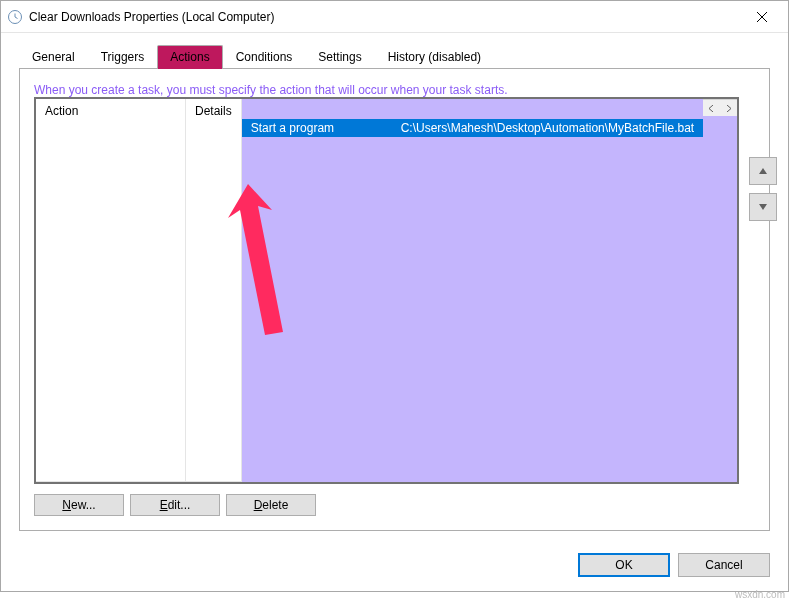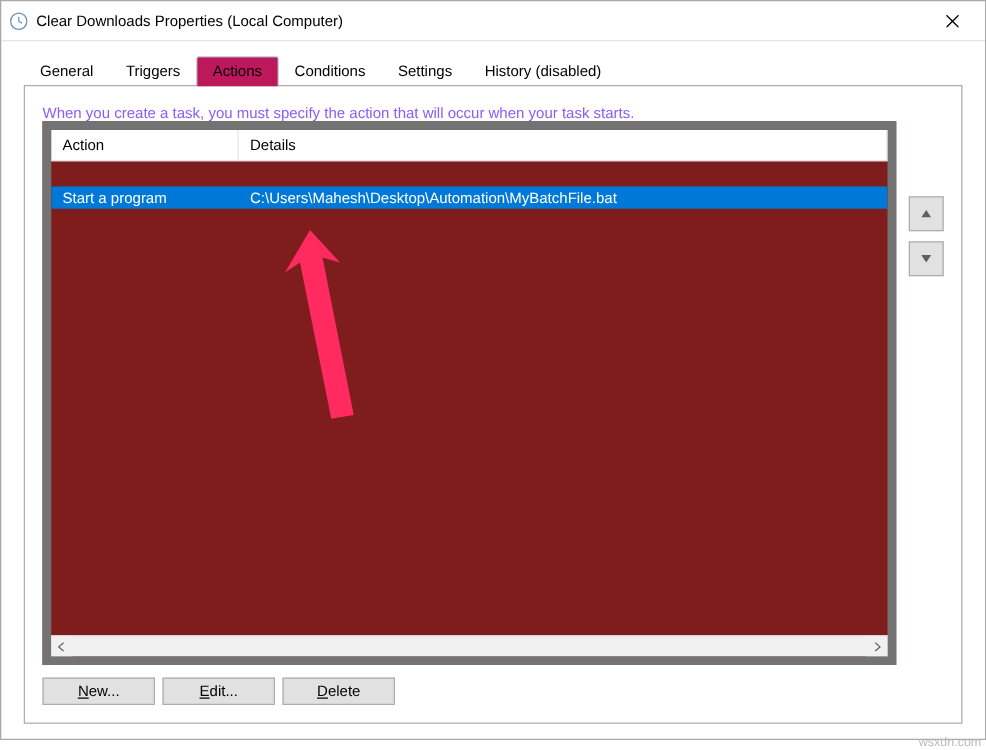--- a/index.html
+++ b/index.html
@@ -14,21 +14,21 @@
 .titlebar-close svg { width: 10px; height: 10px; }
 
 .tab-strip { display: flex; padding: 12px 18px 0 18px; position: relative; }
 .tab { font-size: 12px; padding: 4px 12px 5px 12px; color: #000; cursor: pointer; border: 1px solid transparent; border-bottom: none; position: relative; }
 .tab.active { background: #be185d; border-color: #adadad; z-index: 2; border-top-left-radius: 2px; border-top-right-radius: 2px; }
 .tab-panel-border { border: 1px solid #adadad; margin: 0 18px 12px 18px; flex: 1; display: flex; flex-direction: column; padding: 14px; margin-top: -1px; position: relative; z-index: 1; }
 
 .description { font-size: 12px; color: #8b5cf6; }
 
 .list-container { display: flex; gap: 10px; flex: 1; min-height: 0; }
-.list-box { flex: 1; border: 7px solid #737373; background: #7f1d1d; display: flex; flex-direction: column; position: relative; }
+.list-box { flex: 1; border: 2px solid #737373; background: #c4b5fd; display: flex; position: relative; }
 
 .list-header-row { display: flex; background: #fff; border-bottom: 1px solid #e5e5e5; }
 .list-header-cell { font-size: 12px; padding: 5px 9px; border-right: 1px solid #e5e5e5; text-align: left; }
 .col-action { width: 150px; }
 .col-details { flex: 1; }
 
 .list-body { flex: 1; overflow: hidden; position: relative; margin-top: 20px; }
 .list-row { display: flex; }
 .list-row.selected { background: #0078d7; color: #fff; }
 .list-cell { font-size: 12px; padding: 2px 9px; white-space: nowrap; overflow: hidden; }
@@ -127,20 +127,24 @@
       </div>
     </div>
 
     <div class="action-buttons">
       <button class="btn"><span class="underline">N</span><span>ew...</span></button>
       <button class="btn"><span class="underline">E</span><span>dit...</span></button>
       <button class="btn"><span class="underline">D</span><span>elete</span></button>
     </div>
   </div>
 
+  <div class="dialog-buttons">
+    <button class="dlg-btn default">OK</button>
+    <button class="dlg-btn">Cancel</button>
+  </div>
 
 </div>
 
 <svg class="arrow-annotation" style="left:190px; top:180px;" width="120" height="160" viewBox="0 0 120 160">
   <defs>
     <linearGradient id="ag" x1="0" y1="0" x2="1" y2="1">
       <stop offset="0%" stop-color="#ff2a5f"></stop>
       <stop offset="100%" stop-color="#ff2a5f"></stop>
     </linearGradient>
   </defs>

